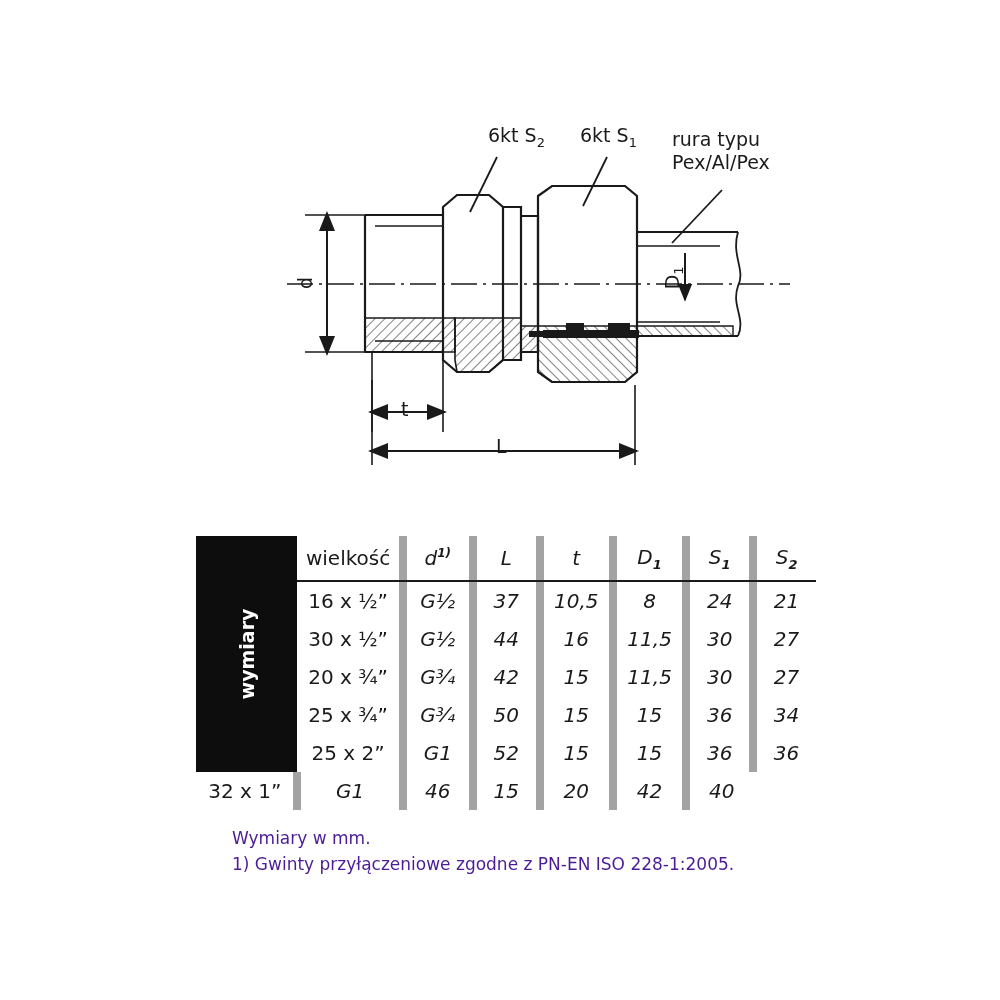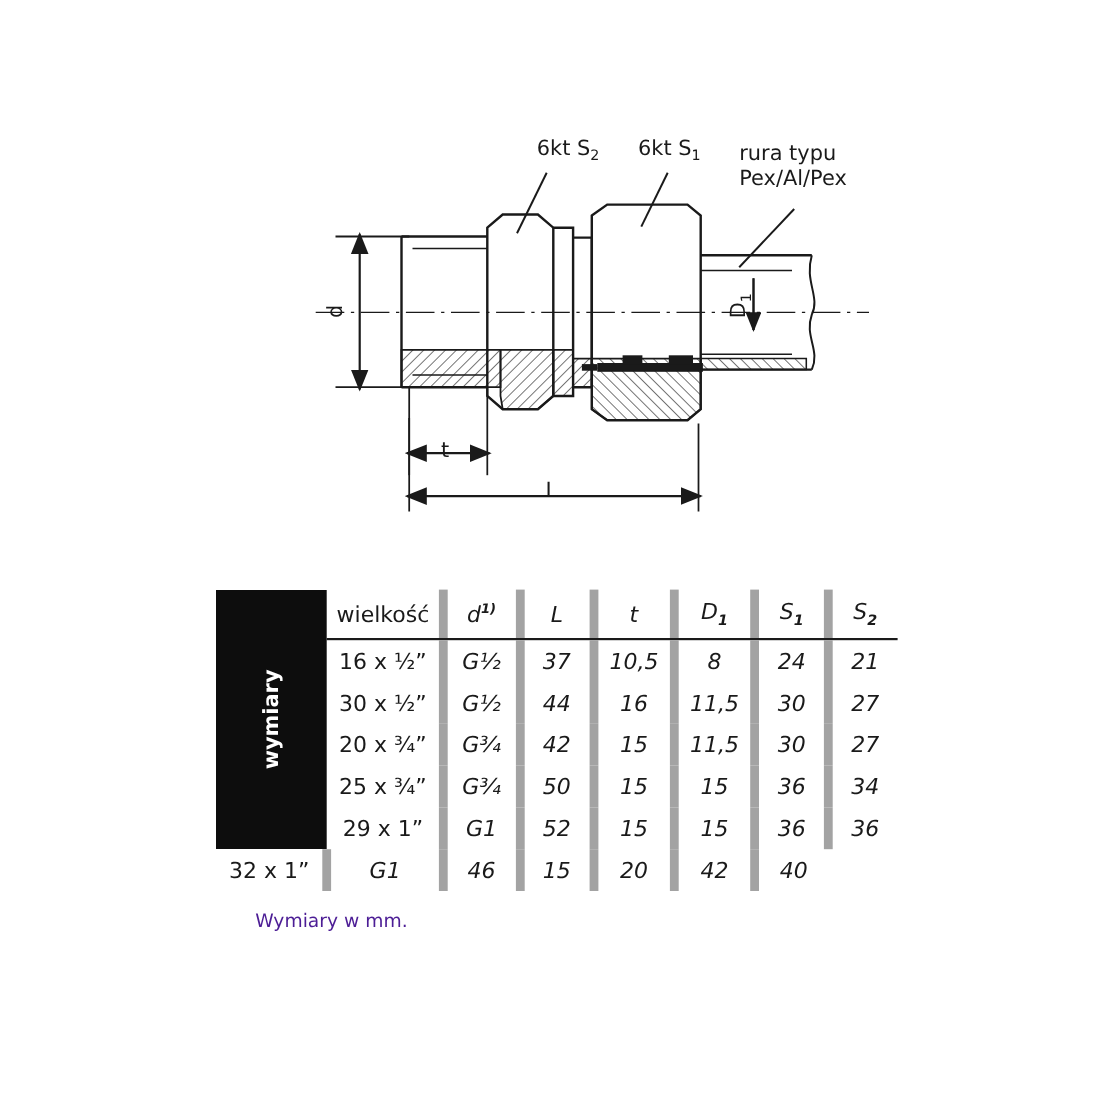--- a/index.html
+++ b/index.html
@@ -335,21 +335,21 @@
     <tr>
       <td class="cell size">25 x ¾”</td>
       <td class="cell d sep">G¾</td>
       <td class="cell L sep num">50</td>
       <td class="cell t sep num">15</td>
       <td class="cell D1 sep num">15</td>
       <td class="cell S1 sep num">36</td>
       <td class="cell S2 sep num">34</td>
     </tr>
     <tr>
-      <td class="cell size">29 x 1”</td>
+      <td class="cell size">25 x 2”</td>
       <td class="cell d sep">G1</td>
       <td class="cell L sep num">52</td>
       <td class="cell t sep num">15</td>
       <td class="cell D1 sep num">15</td>
       <td class="cell S1 sep num">36</td>
       <td class="cell S2 sep num">36</td>
     </tr>
     <tr>
       <td class="cell size">32 x 1”</td>
       <td class="cell d sep">G1</td>
@@ -358,13 +358,14 @@
       <td class="cell D1 sep num">20</td>
       <td class="cell S1 sep num">42</td>
       <td class="cell S2 sep num">40</td>
     </tr>
   </tbody>
     </table>
 </div>
 
 <div id="notes">
   <div>Wymiary w mm.</div>
+  <div>1) Gwinty przyłączeniowe zgodne z PN-EN ISO 228-1:2005.</div>
 </div>
 
 </body></html>

